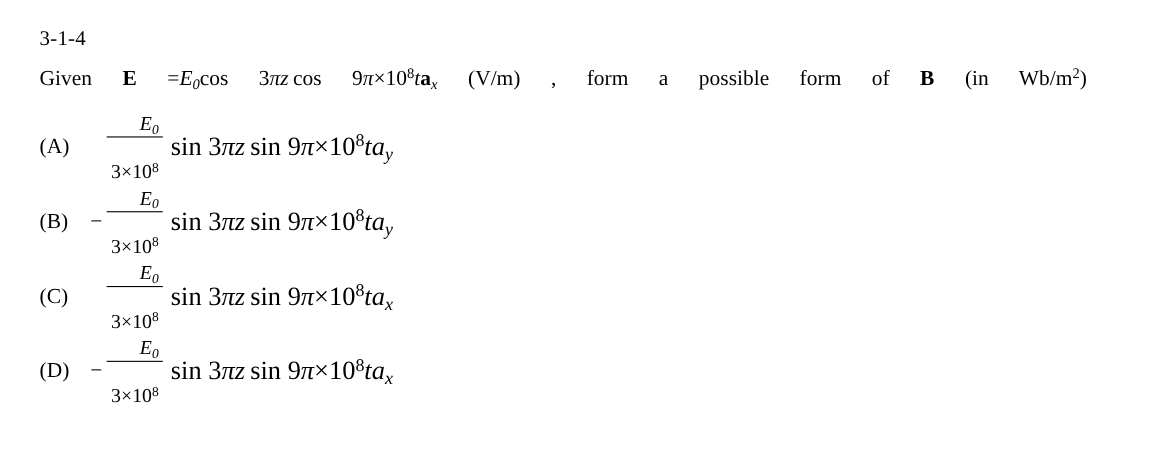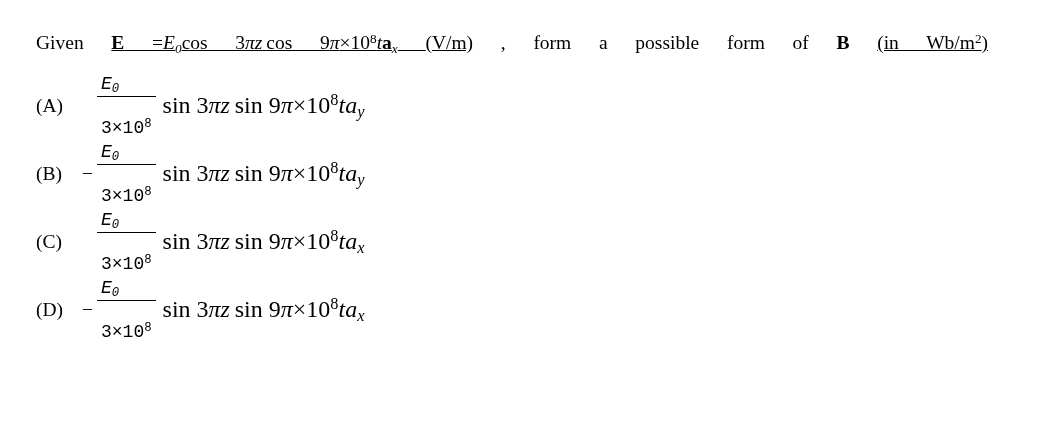--- a/index.html
+++ b/index.html
@@ -41,21 +41,20 @@
   .stem .just {
     text-align: justify;
     text-align-last: justify;
   }
   .stem .lastline {
     text-align: left;
     text-align-last: left;
   }
   .nospace {
     white-space: nowrap;
-    text-decoration: underline;
   }
   sub {
     font-size: 0.68em;
     vertical-align: -0.28em;
   }
   sup {
     font-size: 0.68em;
     vertical-align: 0.48em;
   }
   .options {
@@ -74,26 +73,25 @@
   }
   .opt-sign {
     width: 13px;
     flex: 0 0 13px;
     font-size: 19.5px;
     text-align: left;
   }
   .frac {
     display: inline-flex;
     flex-direction: column;
-    align-items: flex-start;
+    align-items: flex-end;
     justify-content: center;
     vertical-align: middle;
     line-height: 1;
     margin: 0 5px 0 2px;
-    font-family: Liberation Mono, monospace;
   }
   .frac .num {
     font-size: 18px;
     font-style: italic;
     padding: 0 4px 1px 4px;
   }
   .frac .bar {
     width: 100%;
     height: 1px;
     background: #000;
@@ -119,20 +117,21 @@
     font-weight: bold;
     font-style: normal;
   }
 </style>
 </head>
 <body>
 
 <div class="page">
   <div class="content">
 
+    <div class="q-number">3-1-4</div>
 
     <div class="stem">
       <div class="just">
         <span>Given</span>
         <span class="nospace">
           <span class="vecbold">E</span>
           <span class="mup">=</span><span class="mi">E</span><sub class="mi">0</sub><span class="mup">cos 3</span><span class="mi">π</span><span class="mi">z</span> <span class="mup">cos 9</span><span class="mi">π</span><span class="mup">×10</span><sup>8</sup><span class="mi">t</span><span class="vecbold">a</span><sub class="mi">x</sub>
         </span>
         <span class="nospace">(V/m)</span>
         <span>, form a possible form of</span>

